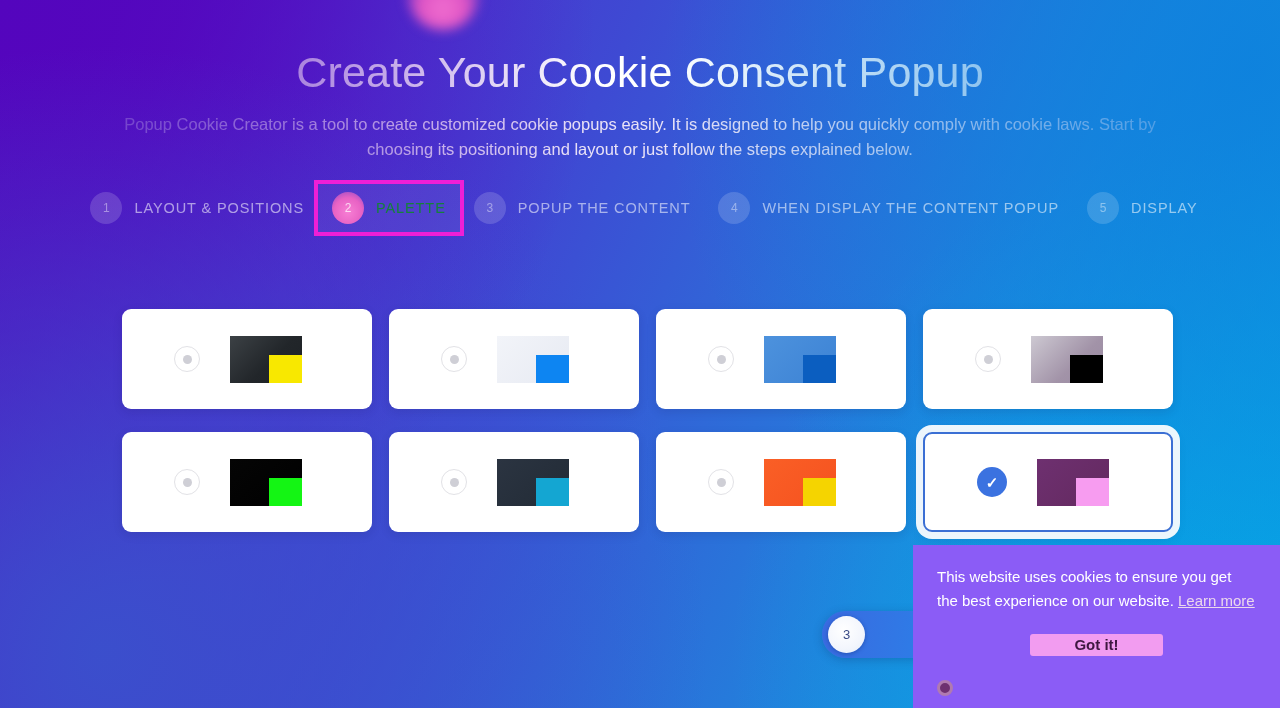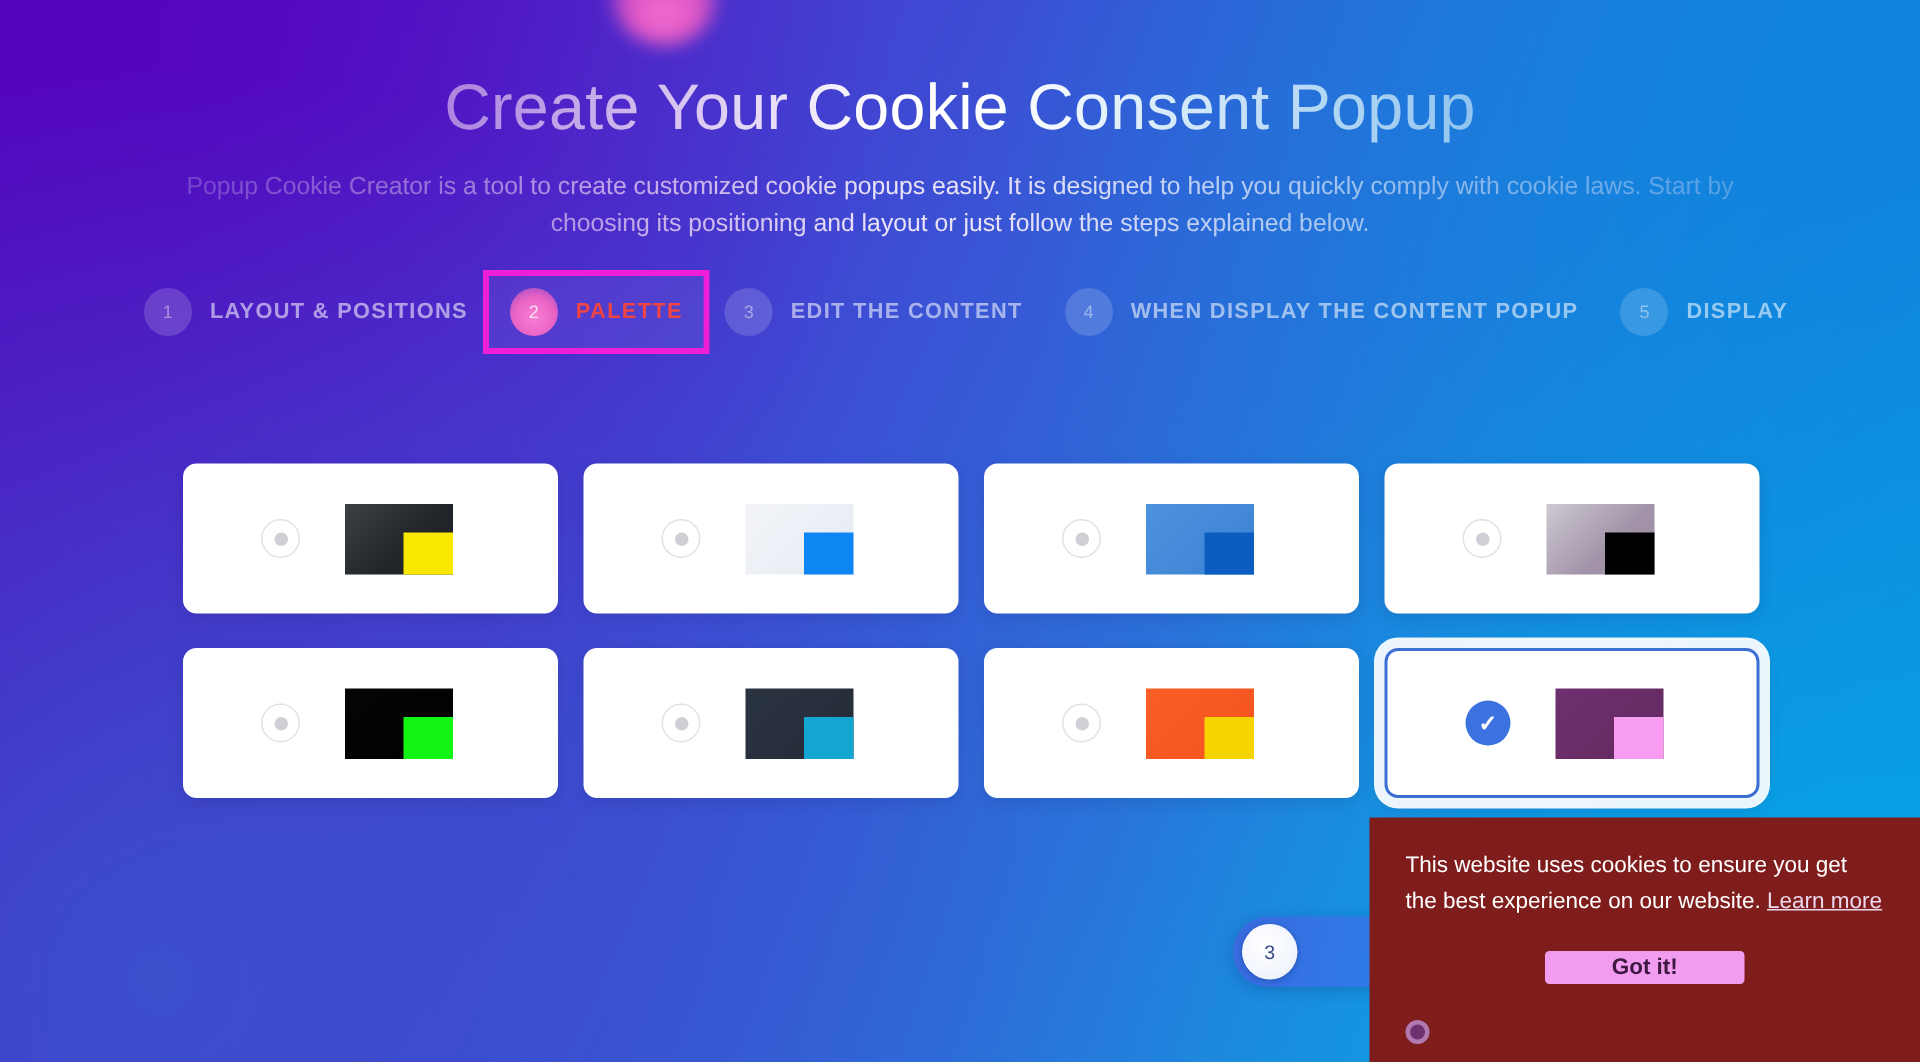--- a/index.html
+++ b/index.html
@@ -104,31 +104,31 @@
     font-size: 12px;
     color: rgba(255,255,255,0.42);
     flex: 0 0 auto;
   }
 
   .step-label {
     font-size: 14.5px;
     letter-spacing: 0.9px;
     color: rgba(255,255,255,0.56);
     white-space: nowrap;
-    font-weight: 700;
+    font-weight: 400;
   }
 
   .step.active .step-badge {
     background: radial-gradient(circle at 50% 62%, #f77fd4 0%, #e862c4 55%, rgba(200,90,190,0.45) 100%);
     color: rgba(255,255,255,0.72);
   }
 
   .step.active .step-label {
-    color: #ef4444;
-    font-weight: 700;
+    color: #15803d;
+    font-weight: 400;
   }
 
   .step.highlighted {
     outline: 4px solid #ee1fd6;
     outline-offset: 0px;
     background: rgba(255,255,255,0.06);
   }
 
   
   .palette-grid {
@@ -239,21 +239,21 @@
     color: #3a4a86;
   }
 
   
   .cookie-popup {
     position: absolute;
     left: 913px;
     top: 545px;
     width: 367px;
     height: 163px;
-    background: #7f1d1d;
+    background: #8b5cf6;
     padding: 20px 24px 0 24px;
   }
 
   .cookie-text {
     color: #ffffff;
     font-size: 15px;
     line-height: 1.62;
     font-weight: 400;
   }
 
@@ -305,21 +305,21 @@
       <div class="step">
         <div class="step-badge">1</div>
         <div class="step-label">LAYOUT &amp; POSITIONS</div>
       </div>
       <div class="step active highlighted">
         <div class="step-badge">2</div>
         <div class="step-label">PALETTE</div>
       </div>
       <div class="step">
         <div class="step-badge">3</div>
-        <div class="step-label">EDIT THE CONTENT</div>
+        <div class="step-label">POPUP THE CONTENT</div>
       </div>
       <div class="step">
         <div class="step-badge">4</div>
         <div class="step-label">WHEN DISPLAY THE CONTENT POPUP</div>
       </div>
       <div class="step">
         <div class="step-badge">5</div>
         <div class="step-label">DISPLAY</div>
       </div>
     </div>

